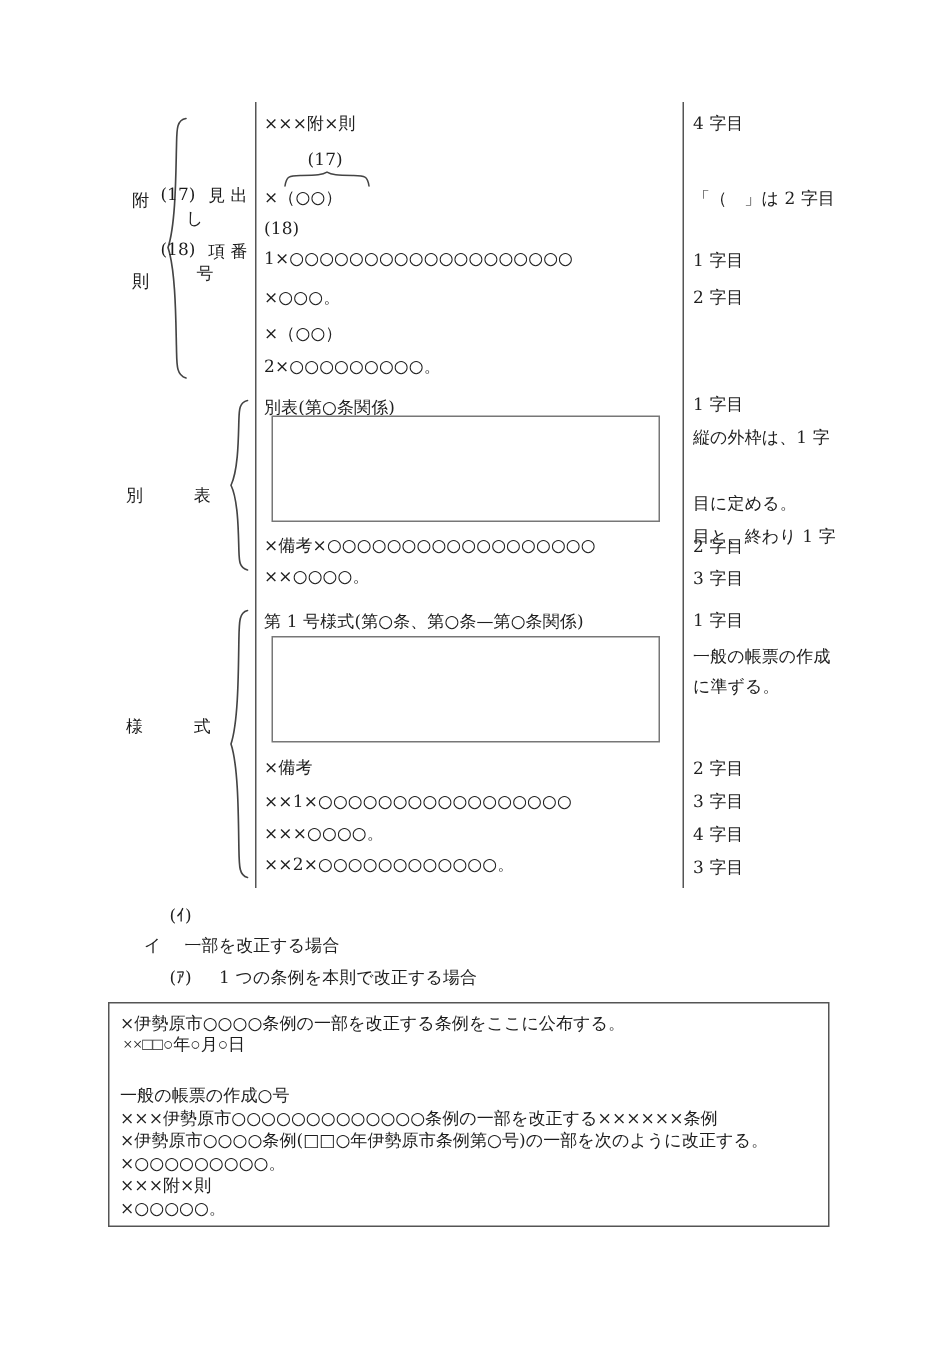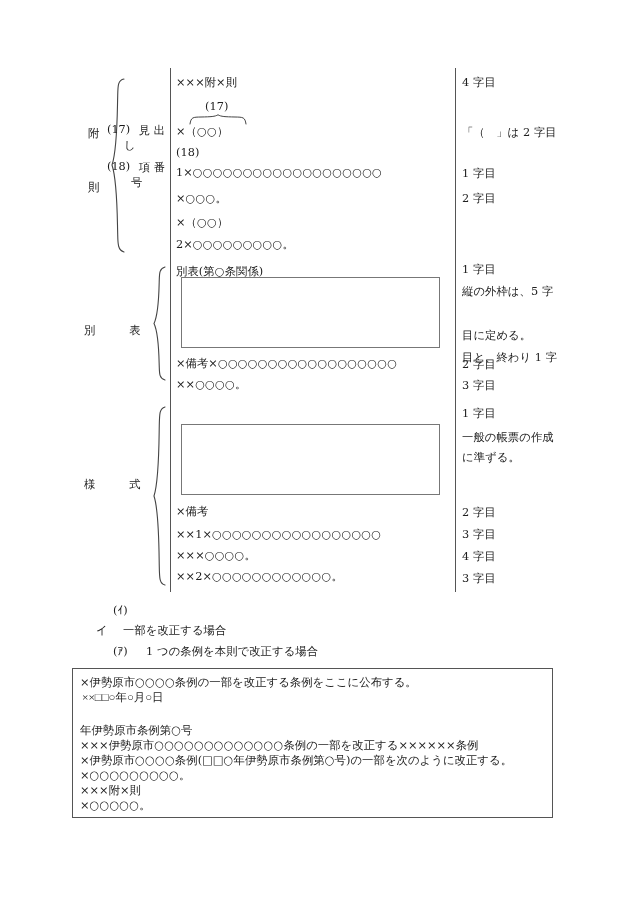--- a/index.html
+++ b/index.html
@@ -146,34 +146,35 @@
   </div>
 
   <div class="t jp" style="left:176px; top:265px;">別表(第○条関係)</div>
 
   <div class="framebox" style="left:181px; top:277px; width:259px; height:71px;"></div>
 
   <div class="t jp" style="left:176px; top:357px;text-align:center;">×備考×○○○○○○○○○○○○○○○○○○</div>
   <div class="t jp" style="left:176px; top:378px;">××○○○○。</div>
 
   <div class="t jp" style="left:462px; top:263px;">1 字目</div>
-  <div class="t jp" style="left:462px; top:285px;">縦の外枠は、5 字</div>
+  <div class="t jp" style="left:462px; top:285px;">縦の外枠は、1 字</div>
   <div class="t jp" style="left:462px; top:307px;margin-top:44px;">目と、終わり 1 字</div>
   <div class="t jp" style="left:462px; top:329px;">目に定める。</div>
   <div class="t jp" style="left:462px; top:358px;">2 字目</div>
   <div class="t jp" style="left:462px; top:379px;">3 字目</div>
 
   <div class="spread2" style="left:84px; top:477px; width:80px; display:block; white-space:pre;">様　　　式</div>
 
   <div class="brace" style="left:152px; top:406px;">
     <svg width="15" height="180" viewBox="0 0 15 180">
       <path d="M13 1 C7 2.5 7.5 9 7.2 24 C6.9 46 6.6 76 2 90 C6.6 104 6.9 134 7.2 156 C7.5 171 7 177.5 13 179"></path>
     </svg>
   </div>
 
+  <div class="t jp" style="left:176px; top:408px;">第 1 号様式(第○条、第○条—第○条関係)</div>
 
   <div class="framebox" style="left:181px; top:424px; width:259px; height:71px;"></div>
 
   <div class="t jp" style="left:176px; top:505px;">×備考</div>
   <div class="t jp" style="left:176px; top:528px;">××1×○○○○○○○○○○○○○○○○○</div>
   <div class="t jp" style="left:176px; top:549px;">×××○○○○。</div>
   <div class="t jp" style="left:176px; top:570px;">××2×○○○○○○○○○○○○。</div>
 
   <div class="t jp" style="left:462px; top:407px;">1 字目</div>
   <div class="t jp" style="left:462px; top:431px;">一般の帳票の作成</div>
@@ -188,20 +189,20 @@
   <div class="t jp" style="left:96px; top:624px;">イ</div>
   <div class="t jp" style="left:123px; top:624px;">一部を改正する場合</div>
 
   <div class="t jp" style="left:113px; top:645px;">(ｱ)</div>
   <div class="t jp" style="left:146px; top:645px;">1 つの条例を本則で改正する場合</div>
 
   <div class="bottombox" style="left:72px; top:668px; width:481px; height:150px;"></div>
 
   <div class="bottom-line" style="left:80px; top:675px;">×伊勢原市○○○○条例の一部を改正する条例をここに公布する。</div>
   <div class="bottom-line" style="left:82px; top:690px;font-family:Liberation Serif, serif;">××□□○年○月○日</div>
-  <div class="bottom-line" style="left:80px; top:723px;">年伊勢原市条例第○号</div>
+  <div class="bottom-line" style="left:80px; top:723px;">一般の帳票の作成○号</div>
   <div class="bottom-line" style="left:80px; top:753px;">×伊勢原市○○○○条例(□□○年伊勢原市条例第○号)の一部を次のように改正する。</div>
   <div class="bottom-line" style="left:80px; top:738px;">×××伊勢原市○○○○○○○○○○○○○条例の一部を改正する××××××条例</div>
   <div class="bottom-line" style="left:80px; top:768px;">×○○○○○○○○○。</div>
   <div class="bottom-line" style="left:80px; top:783px;">×××附×則</div>
   <div class="bottom-line" style="left:80px; top:798px;">×○○○○○。</div>
 
 </div>
 
 </body></html>

